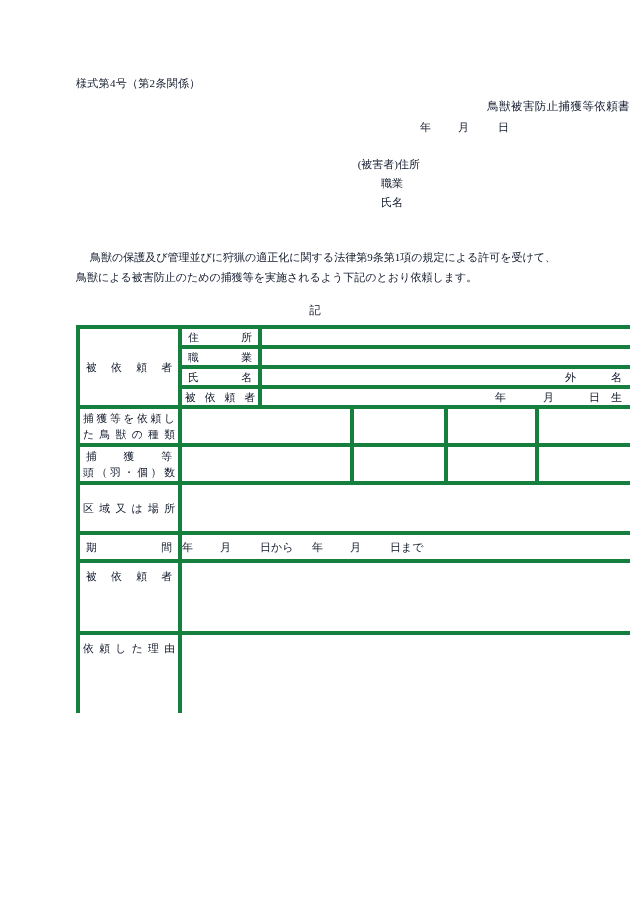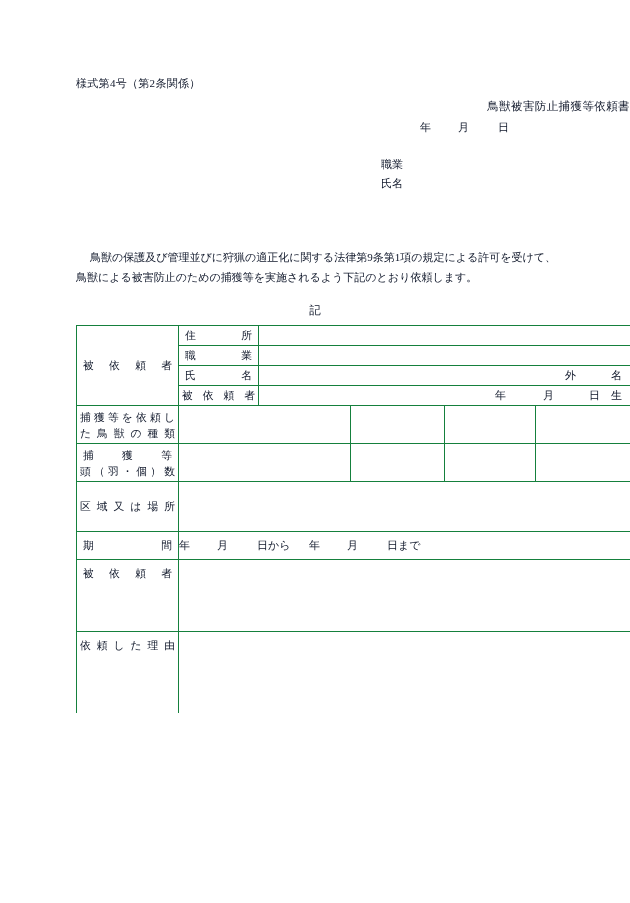--- a/index.html
+++ b/index.html
@@ -89,21 +89,21 @@
   .form-table {
     position: absolute;
     left: 76px;
     top: 325px;
     width: 477px;
     border-collapse: collapse;
     table-layout: fixed;
     font-size: 11px;
   }
   .form-table td {
-    border: 1px solid #15803d;
+    border: 4px solid #15803d;
     padding: 0;
     vertical-align: middle;
   }
   .lbl {
     text-align: center;
     font-size: 10.8px;
     line-height: 15px;
     padding: 2px 5px;
   }
   
@@ -160,20 +160,21 @@
 
   <div class="form-no">様式第4号（第2条関係）</div>
 
   <div class="doc-title">鳥獣被害防止捕獲等依頼書</div>
 
   <div class="date-line">
     <span class="d-y">年</span><span class="d-m">月</span><span>日</span>
   </div>
 
   <div class="requester">
+    <div class="rq-2">(被害者)住所</div>
     <div class="rq-3">職業</div>
     <div class="rq-4">氏名</div>
   </div>
 
   <div class="body-text">
     <p>鳥獣の保護及び管理並びに狩猟の適正化に関する法律第9条第1項の規定による許可を受けて、鳥獣による被害防止のための捕獲等を実施されるよう下記のとおり依頼します。</p>
   </div>
 
   <div class="ki">記</div>
 

